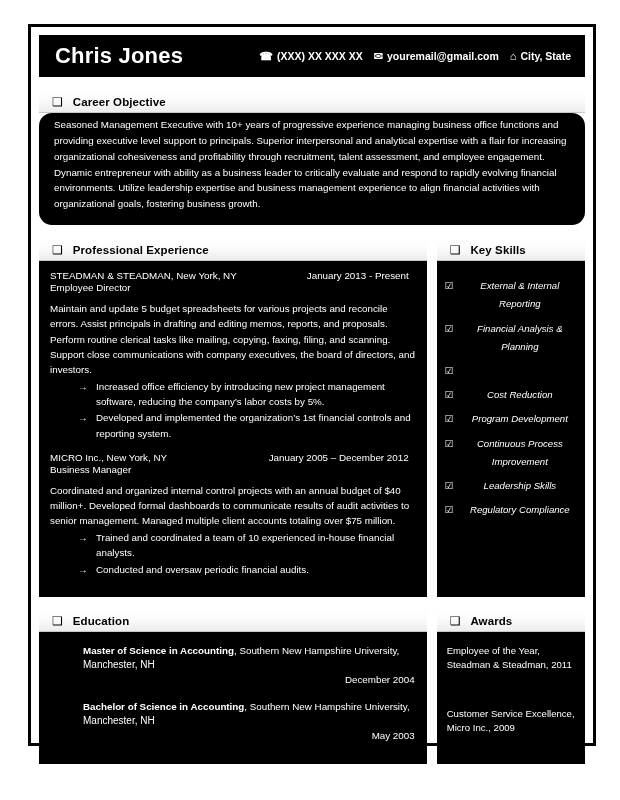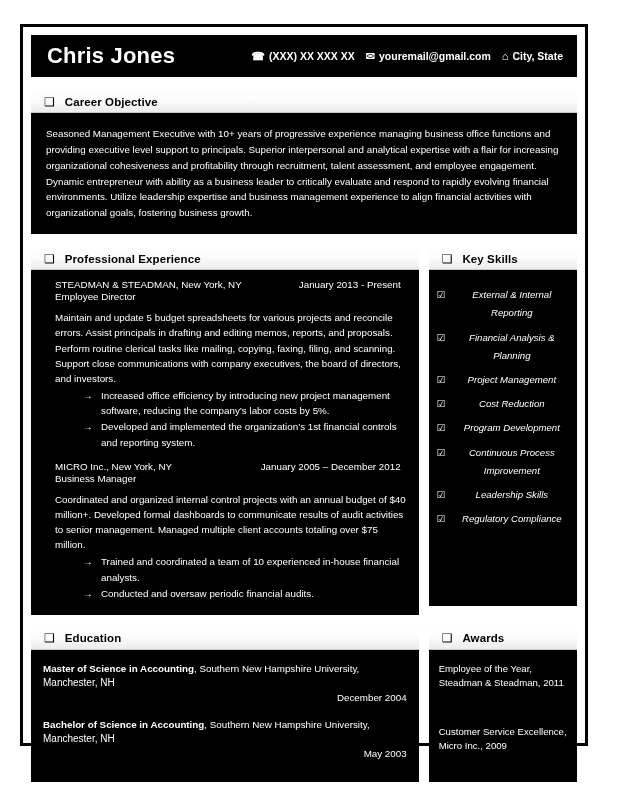--- a/index.html
+++ b/index.html
@@ -10,21 +10,21 @@
   body {
     width: 620px;
     height: 800px;
     font-family: "Liberation Sans", sans-serif;
     overflow: hidden;
   }
 
   
   .page-frame {
     position: absolute;
-    left: 20px;
+    left: 28px;
     top: 24px;
     width: 568px;
     height: 722px;
     border: 3px solid #000000;
     background: #ffffff;
     box-sizing: border-box;
   }
   .page-inner {
     position: absolute;
     left: 8px;
@@ -91,37 +91,38 @@
   
   .blk {
     background: #000000;
     color: #ffffff;
     box-sizing: border-box;
   }
 
   
   .objective-wrap { margin-top: 14px; }
   .objective-blk {
-    padding: 13px 16px 13px 15px;
+    padding: 4px 16px 13px 15px;
     font-size: 9.8px;
     line-height: 1.62;
     text-align: left;
+    border-radius: 13px;
   }
 
   
   .cols {
     display: flex;
     margin-top: 14px;
     align-items: flex-start;
   }
   .col-left { width: 392px; }
   .col-right { width: 150px; margin-left: 10px; }
 
   .exp-blk {
-    padding: 9px 10px 12px 24px;
+    padding: 9px 10px 12px 11px;
     min-height: 336px;
   }
   .job { margin-bottom: 2px; }
   .job-top {
     display: flex;
     justify-content: space-between;
     align-items: baseline;
     font-size: 9.8px;
     padding-right: 8px;
   }
@@ -177,21 +178,21 @@
   
   .bottom-row {
     display: flex;
     margin-top: 13px;
     align-items: flex-start;
   }
   .edu-blk {
     padding: 12px 12px 12px 12px;
     min-height: 132px;
   }
-  .edu-item { margin-bottom: 13px; }
+  .edu-item { margin-bottom: 13px; margin-left: 32px; }
   .edu-item:last-child { margin-bottom: 0; }
   .edu-line1 { font-size: 9.8px; line-height: 1.45; }
   .edu-line1 b { font-weight: bold; }
   .edu-line2 { font-size: 10px; line-height: 1.45; }
   .edu-line3 { font-size: 9.8px; line-height: 1.45; text-align: right; }
 
   .awards-blk {
     padding: 12px 8px 12px 10px;
     min-height: 132px;
   }
@@ -289,21 +290,20 @@
           <div class="skill">
             <span class="chk">☑</span>
             <span class="sk-label">External &amp; Internal Reporting</span>
           </div>
           <div class="skill">
             <span class="chk">☑</span>
             <span class="sk-label">Financial Analysis &amp; Planning</span>
           </div>
           <div class="skill">
             <span class="chk">☑</span>
-            <span class="sk-label">Project Management</span>
           </div>
           <div class="skill">
             <span class="chk">☑</span>
             <span class="sk-label">Cost Reduction</span>
           </div>
           <div class="skill">
             <span class="chk">☑</span>
             <span class="sk-label">Program Development</span>
           </div>
           <div class="skill">

